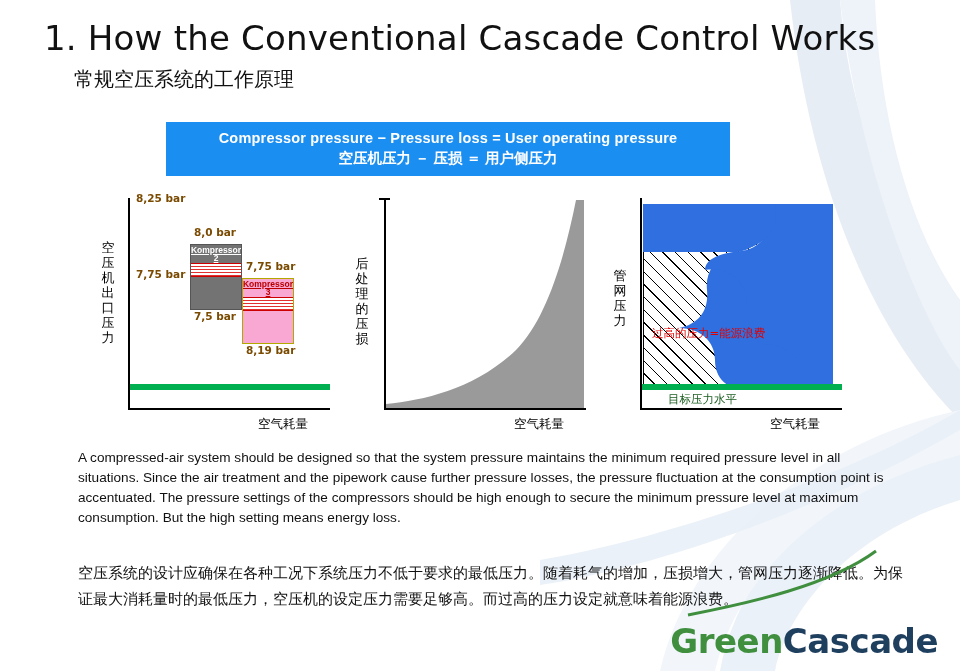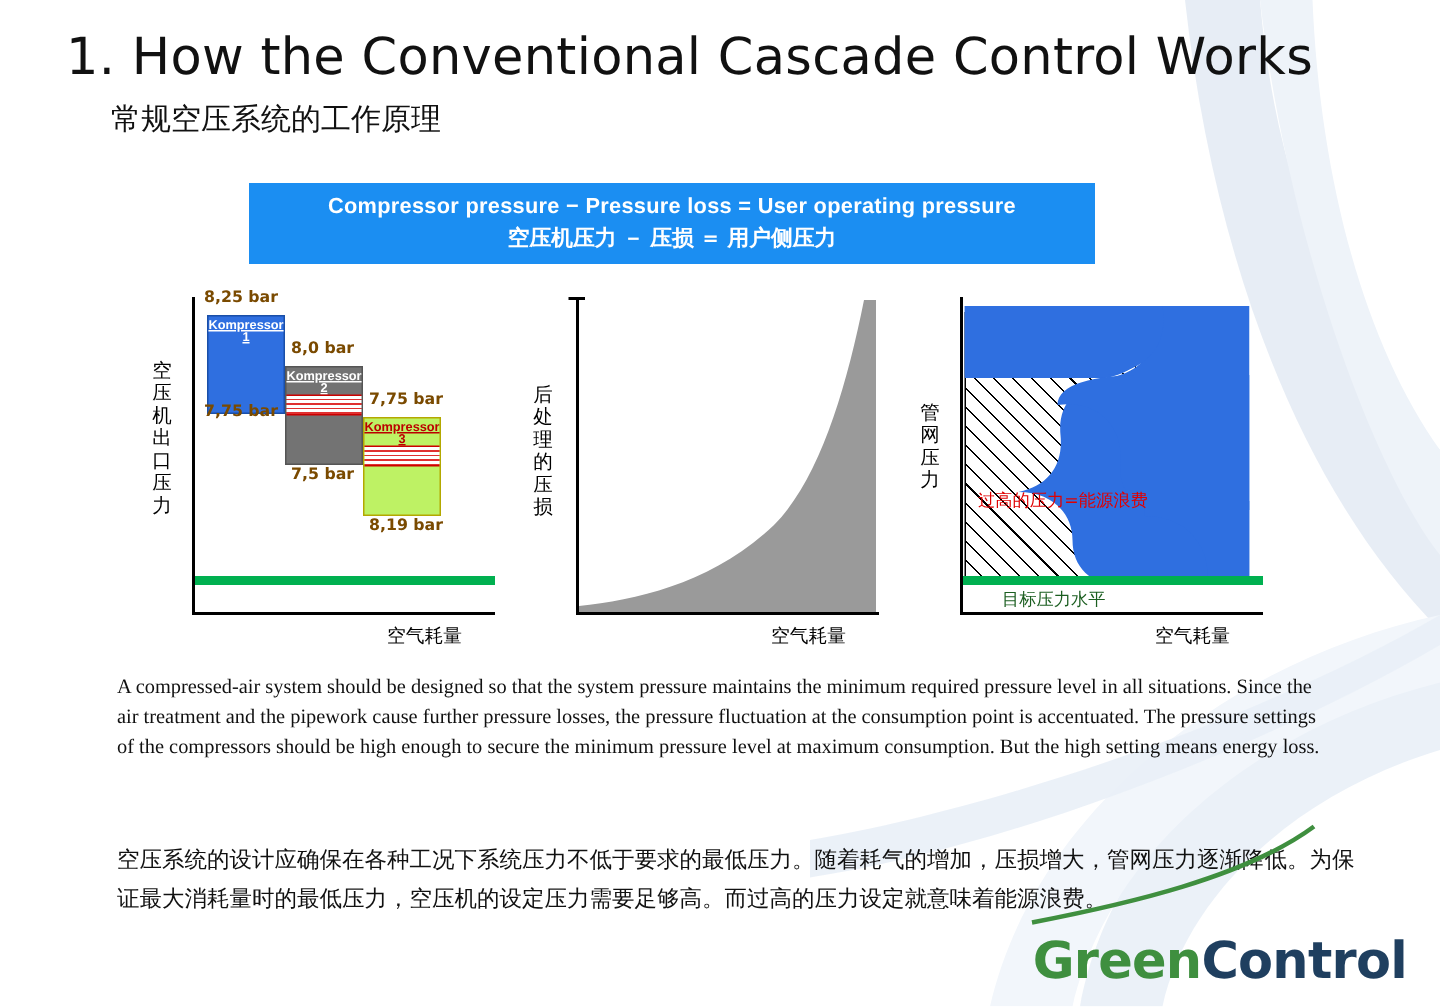--- a/index.html
+++ b/index.html
@@ -53,21 +53,21 @@
   
   .comp{position:absolute;border:1px solid #404040;box-sizing:border-box;}
   .comp .cap{
     position:absolute;left:0;right:0;top:0;height:17px;
     display:flex;align-items:center;justify-content:center;
     font-size:8.5px;font-weight:bold;color:#fff;line-height:8px;text-align:center;
     text-decoration:underline;
   }
   .blue{background:#2f6fe0;border-color:#1a4fa8;}
   .gray{background:#737373;border-color:#555;}
-  .yellow{background:#bef264;border-color:#b3a800;}
+  .yellow{background:#f9a8d4;border-color:#b3a800;}
   .hatch-red{
     position:absolute;left:0;right:0;height:12px;
     background:repeating-linear-gradient(0deg,#e03030 0 1px,#ffffff 1px 3px);
     border-top:1px solid #c00;border-bottom:1px solid #c00;
   }
   .bar-val{
     position:absolute;font-size:10.5px;font-weight:bold;color:#7a4a00;white-space:nowrap;
     font-family:"DejaVu Sans", sans-serif;
   }
   .greenline{position:absolute;height:6px;background:#00b050;}
@@ -86,21 +86,21 @@
     font-family:"DejaVu Sans", sans-serif;
   }
   .c3-target{
     position:absolute;font-size:11.5px;color:#1b5e20;white-space:nowrap;
     font-family:"DejaVu Sans", sans-serif;
   }
 
   
   .para-en{
     position:absolute;left:78px;top:448px;width:810px;
-    font-family:Liberation Serif, serif;
+    font-family:Liberation Sans, sans-serif;
     font-size:13.6px;line-height:20px;color:#111;
   }
   .para-cn{
     position:absolute;left:78px;top:560px;width:830px;
     font-family:"DejaVu Sans", sans-serif;
     font-size:15px;line-height:26px;color:#111;
   }
 
   .logo{
     position:absolute;right:22px;bottom:10px;
@@ -129,25 +129,20 @@
 
   <div class="formula-box">
     <div class="line1">Compressor pressure  −  Pressure loss  =  User operating pressure</div>
     <div class="line2">空压机压力 － 压损 ＝ 用户侧压力</div>
   </div>
 
   <div class="chart" style="left:128px;top:198px;width:202px;height:212px;">
     <div class="axis-v"></div>
     <div class="axis-h"></div>
 
-    <div class="comp blue" style="left:10px;top:12px;width:52px;height:66px;">
-      <div class="cap">
-        <span>Kompressor 1</span>
-      </div>
-    </div>
     <div class="bar-val" style="left:8px;top:-6px;">8,25 bar</div>
     <div class="bar-val" style="left:8px;top:70px;">7,75 bar</div>
 
     <div class="comp gray" style="left:62px;top:46px;width:52px;height:66px;">
       <div class="cap">
         <span>Kompressor 2</span>
       </div>
       <div class="hatch-red" style="top:18px;"></div>
     </div>
     <div class="bar-val" style="left:66px;top:28px;">8,0 bar</div>
@@ -220,16 +215,16 @@
     <div class="xlabel" style="left:20px;top:218px;">空气耗量</div>
   </div>
 
   <div class="para-en">A compressed-air system should be designed so that the system pressure maintains the minimum required pressure level in all situations. Since the air treatment and the pipework cause further pressure losses, the pressure fluctuation at the consumption point is accentuated. The pressure settings of the compressors should be high enough to secure the minimum pressure level at maximum consumption. But the high setting means energy loss.</div>
   <div class="para-cn">空压系统的设计应确保在各种工况下系统压力不低于要求的最低压力。随着耗气的增加，压损增大，管网压力逐渐降低。为保证最大消耗量时的最低压力，空压机的设定压力需要足够高。而过高的压力设定就意味着能源浪费。</div>
 
   <svg class="logo-arc" width="240" height="70" viewBox="0 0 240 70">
     <path d="M8,66 C70,54 150,36 196,2" stroke="#3f8f3f" stroke-width="3" fill="none"></path>
   </svg>
   <div class="logo">
-    <span class="green">Green</span><span class="stream">Control</span>
+    <span class="green">Green</span><span class="stream">Cascade</span>
   </div>
 
 </div>
 
 </body></html>

